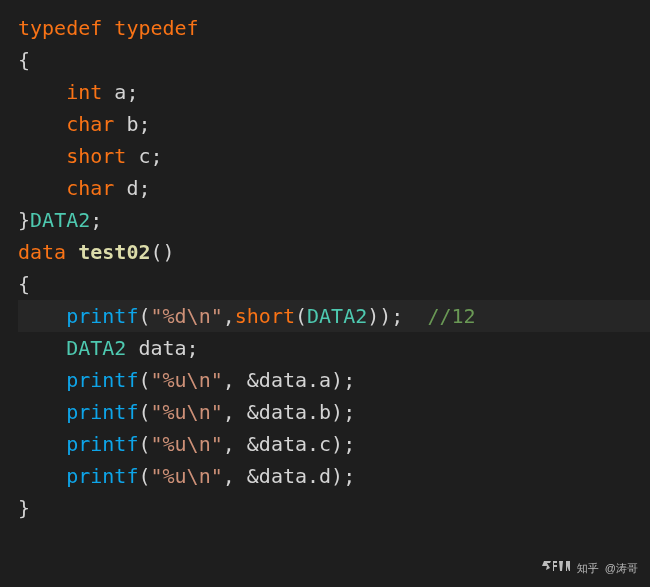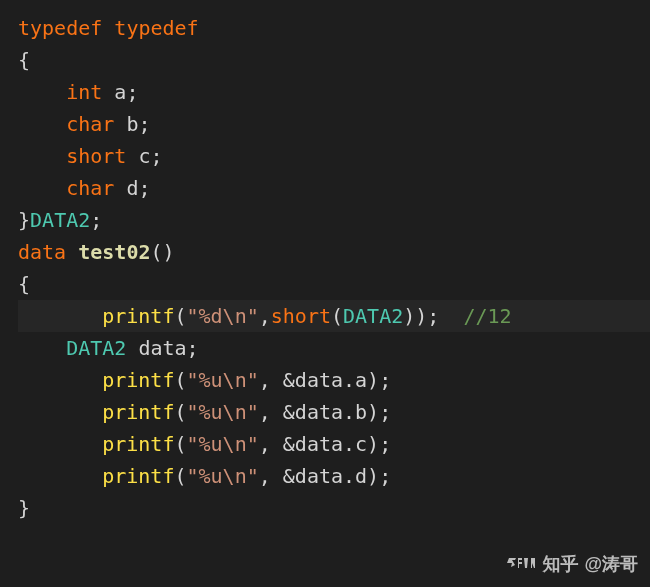--- a/index.html
+++ b/index.html
@@ -12,38 +12,37 @@
       width: 650px;
       height: 587px;
       padding: 12px 0 0 18px;
       position: relative;
       overflow: hidden;
     }
     pre { white-space: pre; }
     .kw { color: #f97316; }
     .ident { color: #d4d4d4; }
     .typename { color: #4ec9b0; }
-    .func { color: #fde047; margin-left: 36px; }
+    .func { color: #0ea5e9; }
     .funcdef { color: #dcdcaa; font-weight: bold; }
     .string { color: #ce9178; }
     .comment { color: #6a9955; margin-left: 24px; }
     .paren { color: #d4d4d4; }
     .semi { color: #d4d4d4; }
     .hl { background: rgba(255,255,255,0.04); display: inline-block; width: 100%; }
     .watermark {
       position: absolute;
       bottom: 8px;
       right: 12px;
       display: flex;
       align-items: center;
       gap: 6px;
       color: #bcbcbc;
-      font-size: 18px;
+      font-size: 11px;
       font-family: Arial, sans-serif;
-      font-weight: bold;
     }
     .watermark svg { width: 30px; height: 14px; }
   </style>
 </head>
 <body>
 
 <pre><span><span class="kw">typedef</span> <span class="kw">typedef</span></span>
 <span><span class="paren">{</span></span>
 <span>    <span class="kw">int</span> <span class="ident">a</span><span class="semi">;</span></span>
 <span>    <span class="kw">char</span> <span class="ident">b</span><span class="semi">;</span></span>

